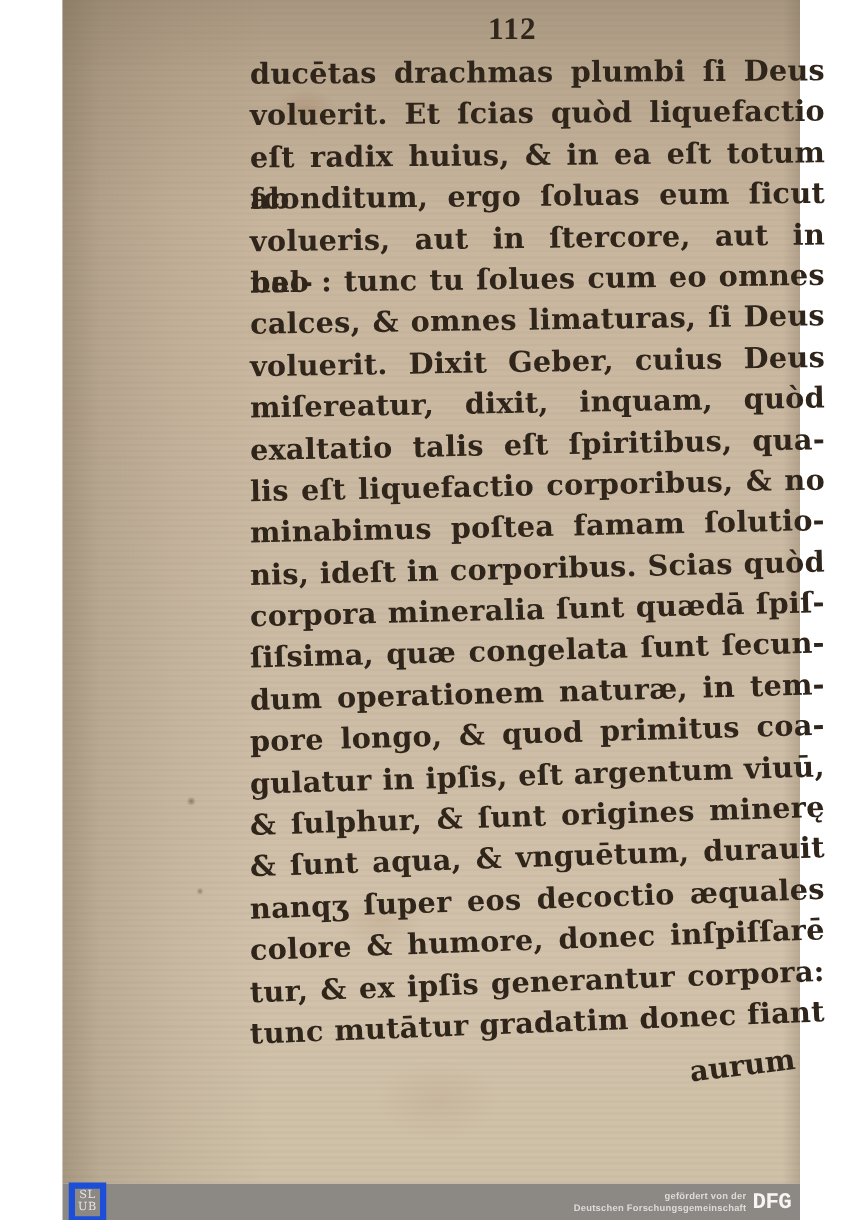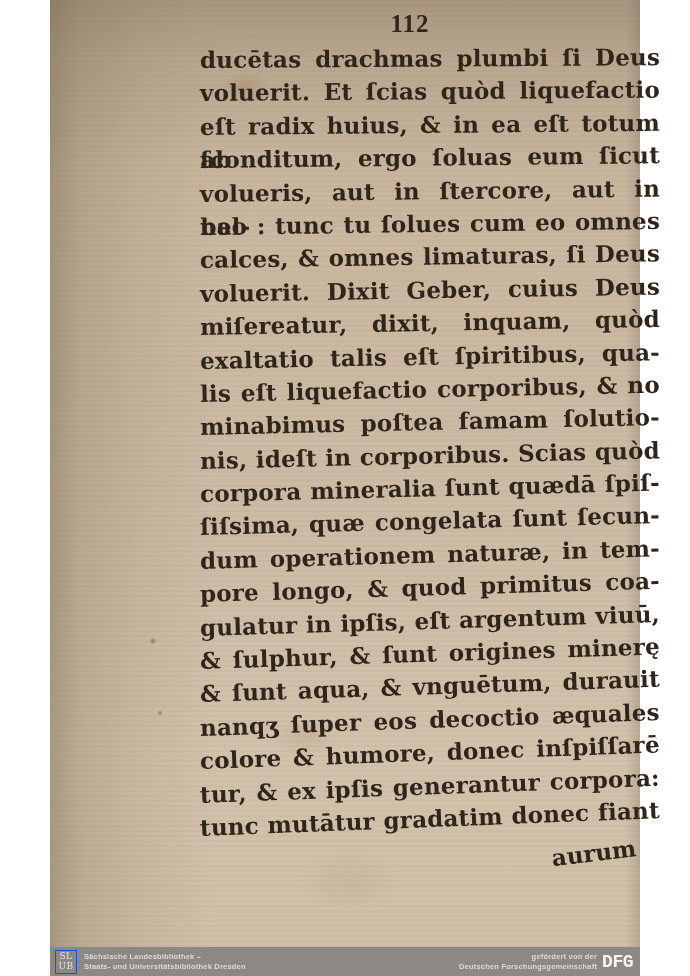--- a/index.html
+++ b/index.html
@@ -54,21 +54,21 @@
   }
 
   
   .footer {
     position:absolute; left:50px; top:947px; width:590px; height:29px;
     background:#8c8883;
     display:flex; align-items:center;
   }
   .slub-logo {
     width:20px; height:22px; margin-left:5px; flex:0 0 auto;
-    border:1px solid #1d4ed8;
+    border:5px solid #1d4ed8;
     display:flex; flex-direction:column; justify-content:center; align-items:center;
     font-family:"DejaVu Serif",serif; font-size:9px; line-height:9.5px;
     color:#e7e6e4; letter-spacing:.5px;
   }
   .lib-text {
     margin-left:7px;
     font-size:7.5px; font-weight:700; line-height:9.5px;
     color:#dddcda; letter-spacing:.2px;
   }
   .fund-text {
@@ -117,24 +117,20 @@
         <div class="line" style="--i: 23;">tunc mutātur gradatim donec fiant</div>
       </div>
     <div class="catchword">aurum</div>
   </div>
 
   <div class="footer">
     <div class="slub-logo">
       <div>SL</div>
       <div>UB</div>
     </div>
-    <div class="lib-text">
-      <div>Sächsische Landesbibliothek –</div>
-      <div>Staats- und Universitätsbibliothek Dresden</div>
-    </div>
     <div class="fund-text">
       <div>gefördert von der</div>
       <div>Deutschen Forschungsgemeinschaft</div>
     </div>
     <div class="dfg">DFG</div>
   </div>
 
 </div>
 
 </body></html>

